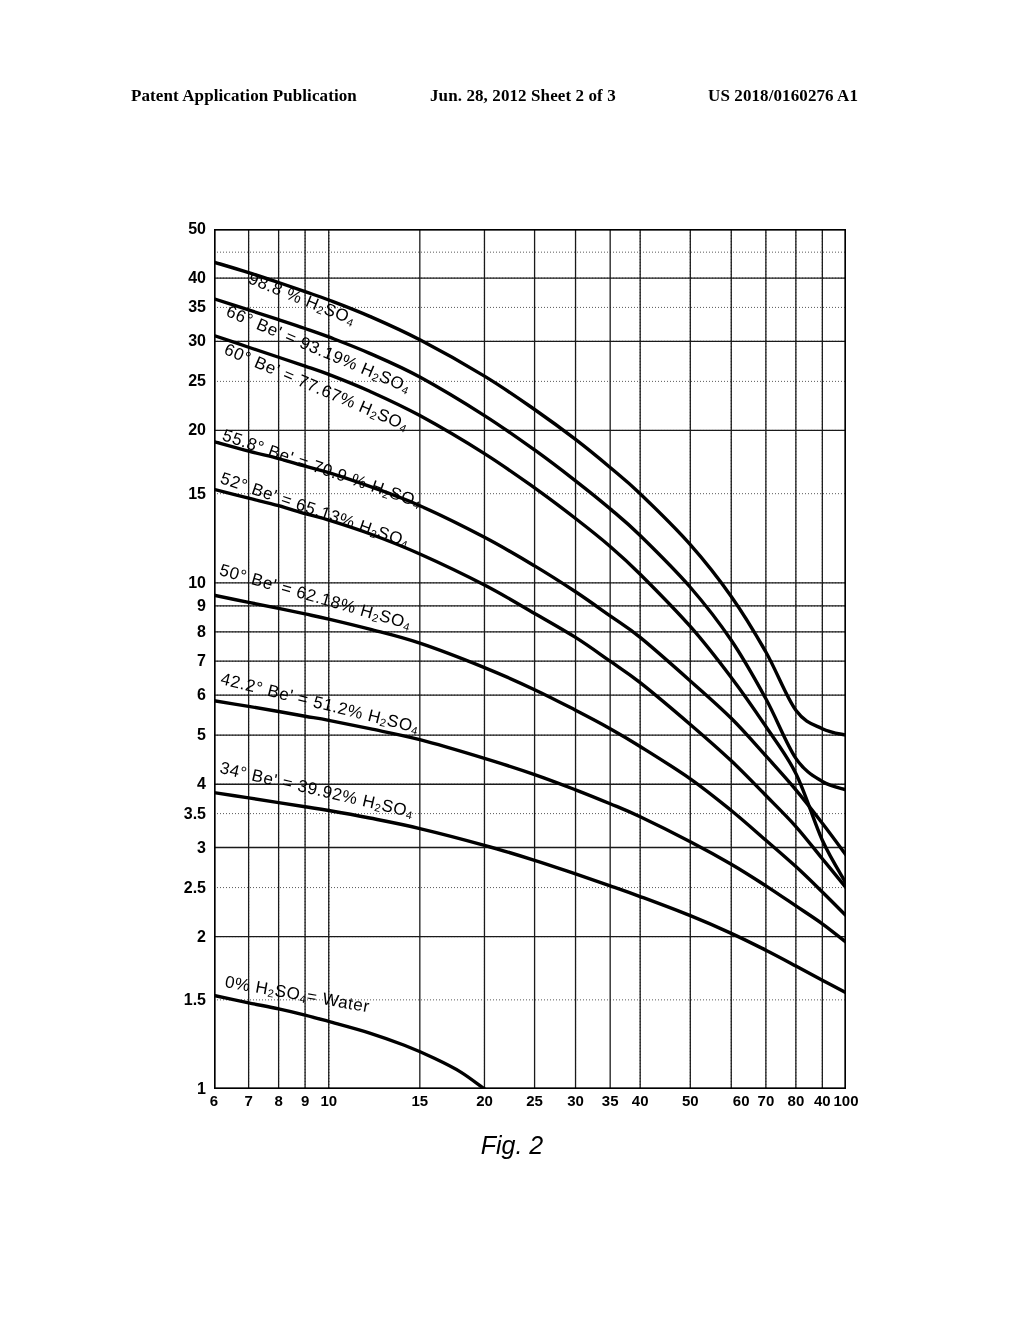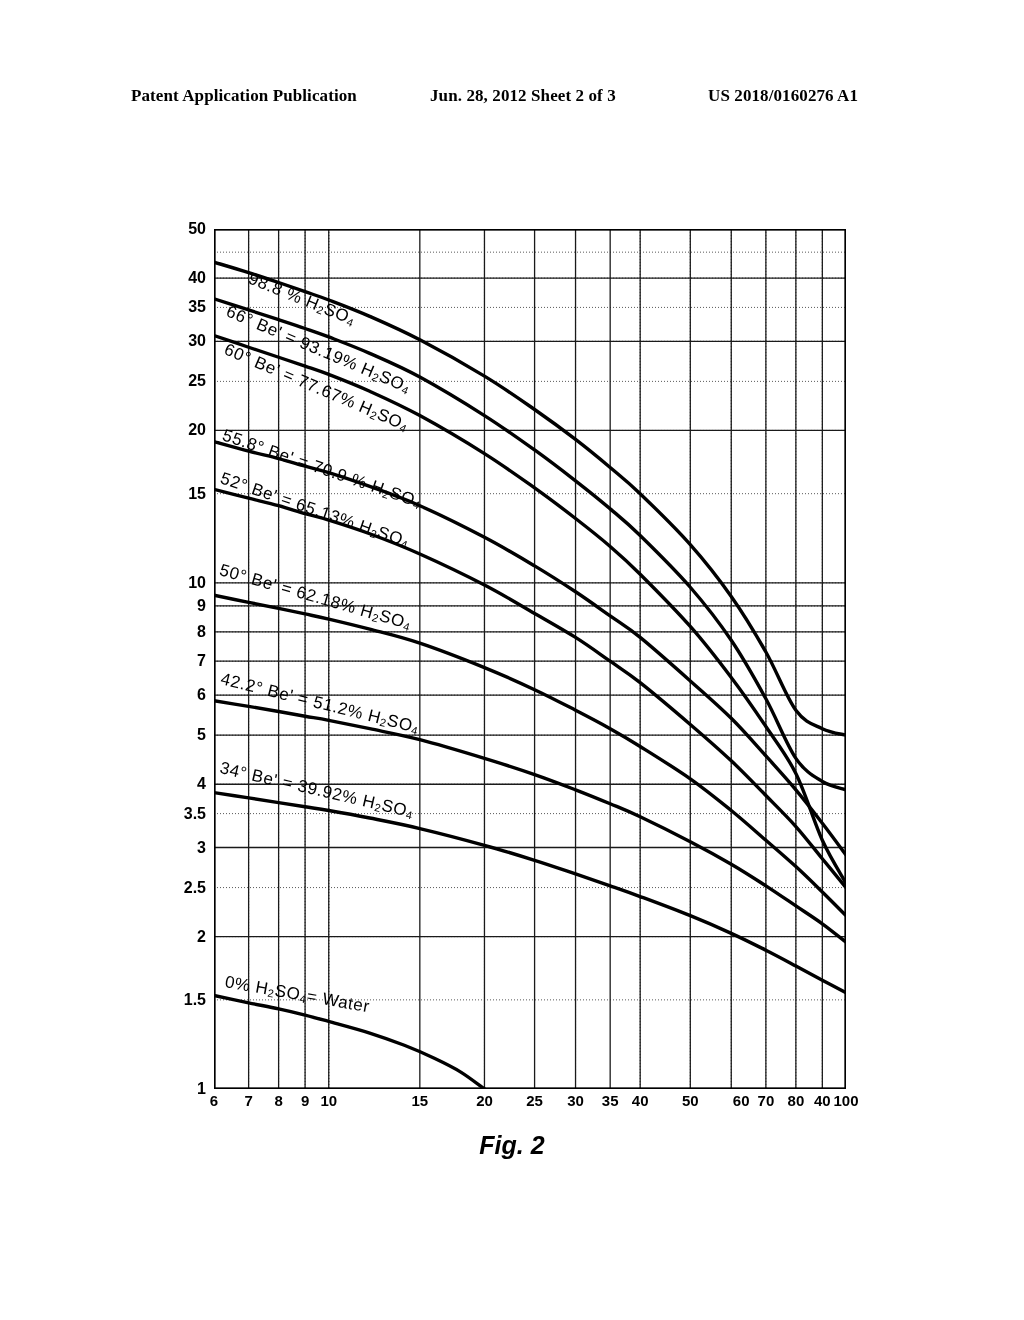--- a/index.html
+++ b/index.html
@@ -128,21 +128,21 @@
   
   #fig-caption {
     position: absolute;
     left: 0;
     top: 1131px;
     width: 1024px;
     text-align: center;
     font-family: "Liberation Sans", sans-serif;
     font-style: italic;
     font-size: 25px;
-    font-weight: 700;
+    font-weight: 400;
     color: #000;
   }
 </style>
 </head>
 <body>
 
 <div id="page-header">
   <span class="hdr-left">Patent Application Publication</span>
   <span class="hdr-mid">Jun. 28, 2012  Sheet 2 of 3</span>
   <span class="hdr-right">US 2018/0160276 A1</span>

